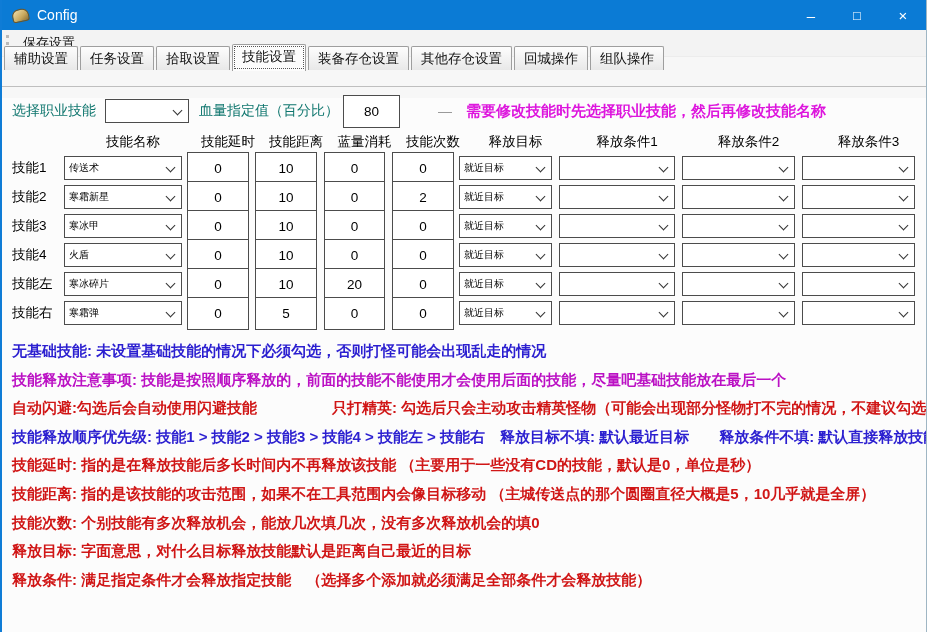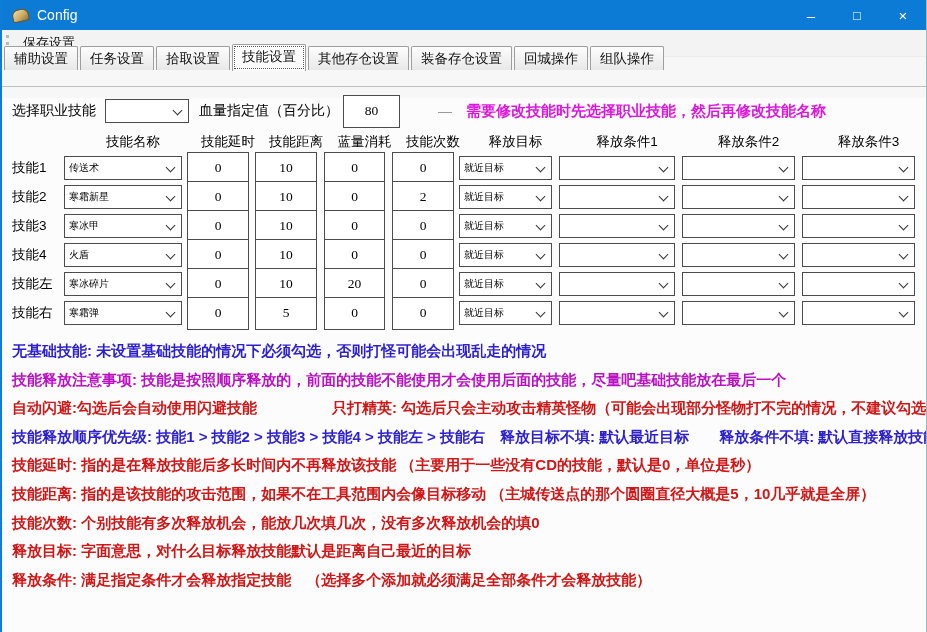--- a/index.html
+++ b/index.html
@@ -29,28 +29,28 @@
   .tabstrip { display: flex; align-items: flex-end; padding: 4px 0 16px 2px; height: 30px;
     border-bottom: 1px solid #bfbfbf; background: #f7f7f7; }
   .tab { font-size: 13.5px; color: #111; padding: 3px 9px 4px 9px; margin-right: 2px;
     border: 1px solid #9e9e9e; border-bottom: none; border-radius: 2px 2px 0 0;
     background: linear-gradient(#fdfdfd,#e8e8e8); height: 24px; position: relative; }
   .tab.selected { background: #fcfcfc; height: 27px; margin-bottom: -1px; z-index: 2;
     outline: 1px dotted #555; outline-offset: -3px; }
   
   .page { background: #fcfcfc; height: 100%; }
   .form-row { display: flex; align-items: center; margin: 11px 0 0 10px; height: 26px; }
-  .label13 { font-size: 14px; color: #000000; }
+  .label13 { font-size: 14px; color: #0f766e; }
   .sel { display: flex; align-items: center; border: 1.6px solid #4c4c4c; background: #fff;
     height: 24px; padding: 0 4px; position: relative; }
   .sel-text { font-size: 10px; color: #000; white-space: nowrap; overflow: hidden; }
   .chev { position: absolute; right: 7px; top: 7px; width: 7px; height: 7px;
     border-right: 1.6px solid #333; border-bottom: 1.6px solid #333; transform: rotate(45deg); }
   input.num { border: 1.6px solid #4c4c4c; background: #fff; height: 33px; text-align: center;
-    font-size: 13.5px; font-family: Liberation Serif, serif; color: #000; }
+    font-size: 13.5px; font-family: Liberation Sans, sans-serif; color: #000; }
   
   .c-rowlabel { width: 52px; font-size: 13.5px; }
   .c-skill { width: 118px; }
   .c-delay { width: 62px; margin-left: 5px; }
   .c-dist  { width: 62px; margin-left: 6px; }
   .c-mana  { width: 61px; margin-left: 7px; }
   .c-count { width: 62px; margin-left: 7px; }
   .c-target{ width: 93px; margin-left: 5px; text-align: center; }
   .c-cond  { width: 116px; margin-left: 7px; }
   .c-cond2 { width: 113px; margin-left: 7px; }
@@ -87,22 +87,22 @@
   <div class="menubar">
     <span class="gripper"></span>
     <span class="menu-item">保存设置</span>
   </div>
 
   <div class="tabstrip">
     <span class="tab">辅助设置</span>
     <span class="tab">任务设置</span>
     <span class="tab">拾取设置</span>
     <span class="tab selected">技能设置</span>
+    <span class="tab">装备存仓设置</span>
     <span class="tab">其他存仓设置</span>
-    <span class="tab">装备存仓设置</span>
     <span class="tab">回城操作</span>
     <span class="tab">组队操作</span>
   </div>
 
   <div class="page">
 
     <div class="form-row">
       <span class="label13">选择职业技能</span>
       <span class="sel" style="width:84px; margin-left:9px;">
         <span class="sel-text"></span>

